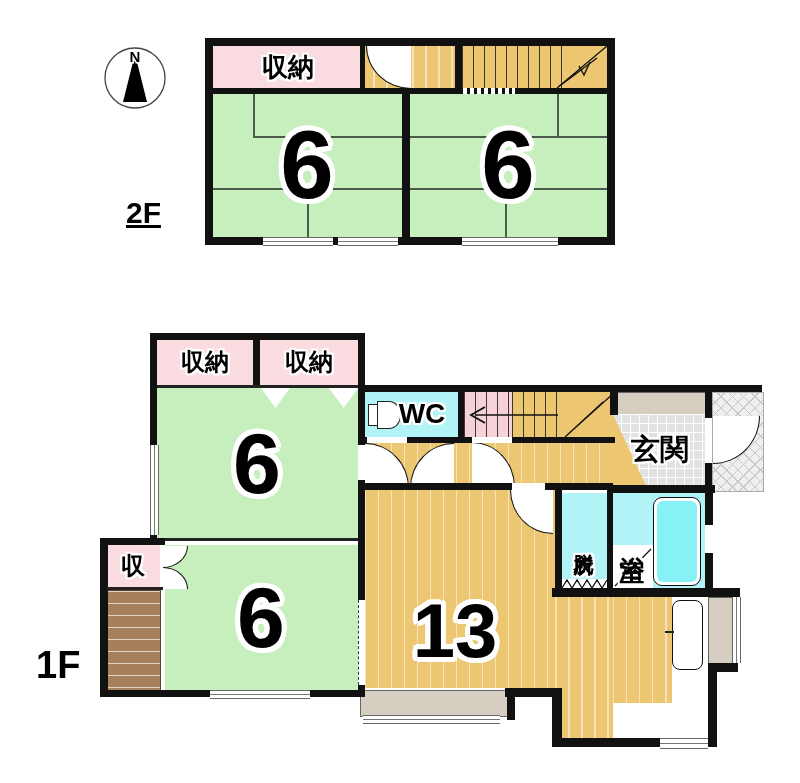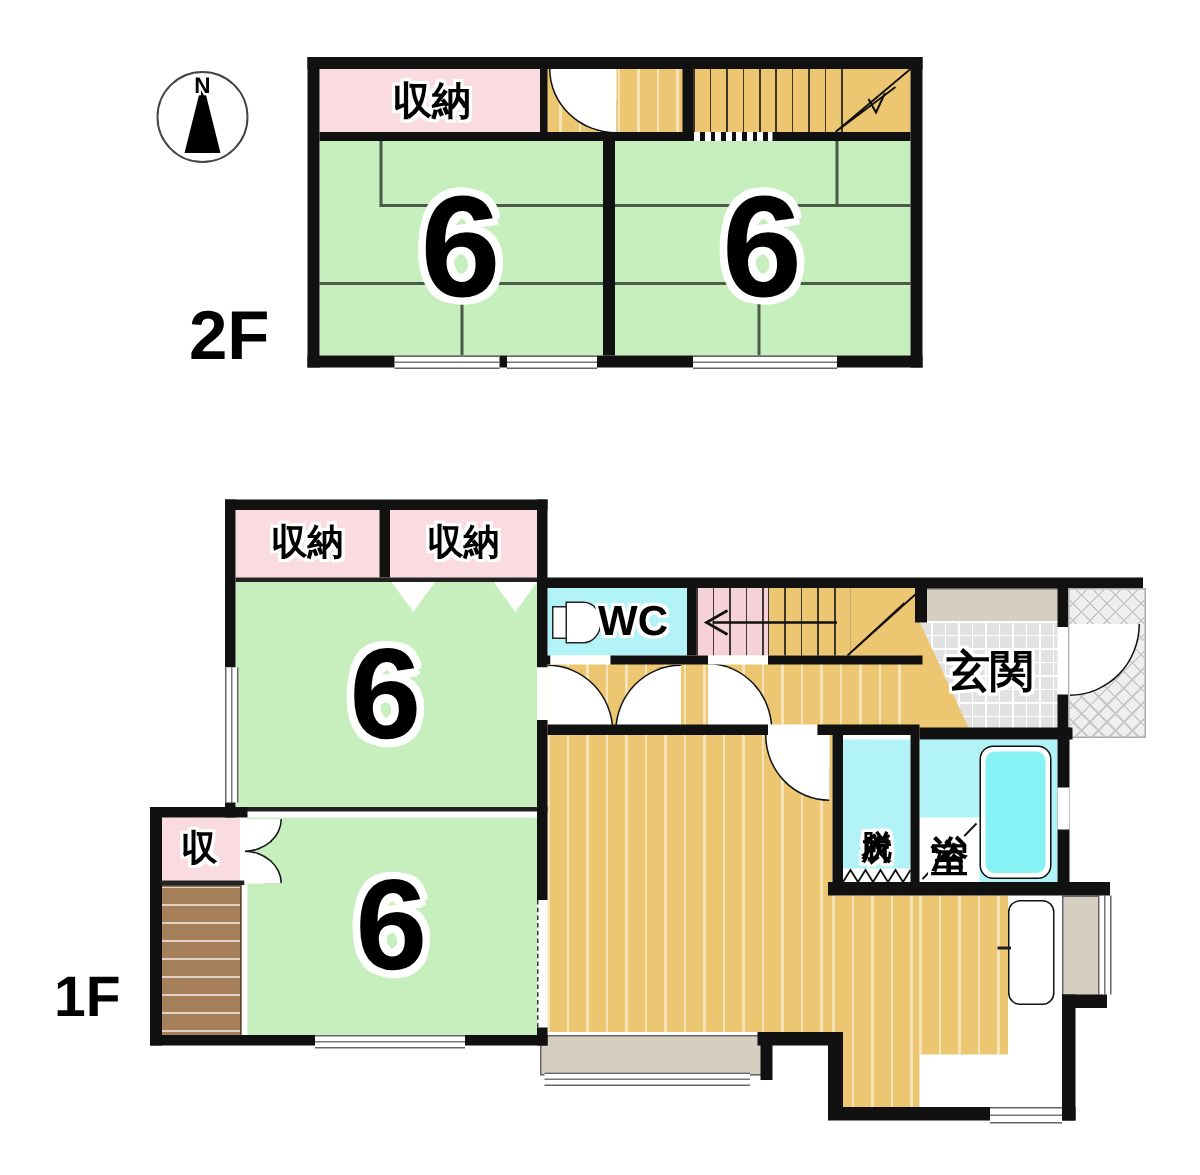--- a/index.html
+++ b/index.html
@@ -58,21 +58,21 @@
 <body>
 
 <div class="canvas">
 
   <svg style="left:102px;top:38px;" width="66" height="72" viewBox="0 0 66 72">
     <circle cx="33" cy="40" r="30" fill="#fff" stroke="#444" stroke-width="1.3"></circle>
     <polygon points="33,16 45,64 21,64" fill="#000"></polygon>
     <text x="33" y="24" text-anchor="middle" font-size="15" font-weight="bold" fill="#000" stroke="#fff" stroke-width="3" paint-order="stroke">N</text>
   </svg>
 
-  <div class="fl" style="left:126px;top:196px;font-size:46px;">2F</div>
+  <div class="fl" style="left:126px;top:196px;font-size:30px;text-decoration:underline;">2F</div>
 
   <div class="abs" style="left:205px;top:38px;width:410px;height:207px;">
 
     <div class="pink" style="left:8px;top:8px;width:147px;height:42px;"></div>
     <div class="tan" style="left:155px;top:8px;width:100px;height:42px;"></div>
     <div class="arc arc-bl" style="left:161px;top:8px;width:44px;height:42px;"></div>
     <div class="treads" style="left:257px;top:8px;width:100px;height:42px;"></div>
     <div class="tansolid" style="left:357px;top:8px;width:45px;height:42px;"></div>
     <svg style="left:352px;top:8px;" width="50" height="42" viewBox="0 0 50 42">
       <path d="M0,42 L50,0 M0,42 L40,12" stroke="#111" stroke-width="1.2" fill="none"></path>
@@ -230,17 +230,18 @@
     <div class="toiletpart" style="left:273px;top:74px;width:9px;height:20px;"></div>
     <div class="toiletpart" style="left:282px;top:71px;width:22px;height:26px;border-radius:0 50% 50% 0 / 0 50% 50% 0;"></div>
 
     <div class="label halo-s" style="left:110px;top:32px;font-size:24px;">収納</div>
     <div class="label halo-s" style="left:214px;top:32px;font-size:24px;">収納</div>
     <div class="label halo-l" style="left:162px;top:133px;font-size:86px;">6</div>
     <div class="label halo-s" style="left:38px;top:236px;font-size:24px;">収</div>
     <div class="label halo-l" style="left:166px;top:287px;font-size:86px;">6</div>
     <div class="label halo-s" style="left:327px;top:84px;font-size:28px;">WC</div>
     <div class="label halo-s" style="left:565px;top:119px;font-size:29px;">玄関</div>
+    <div class="label halo-l" style="left:360px;top:301px;font-size:76px;">13</div>
     <div class="label vert halo-s" style="left:489px;top:209px;font-size:20px;">脱衣所</div>
     <div class="label vert halo-s" style="left:537px;top:208px;font-size:25px;">浴室</div>
   </div>
 
 </div>
 
 </body></html>

